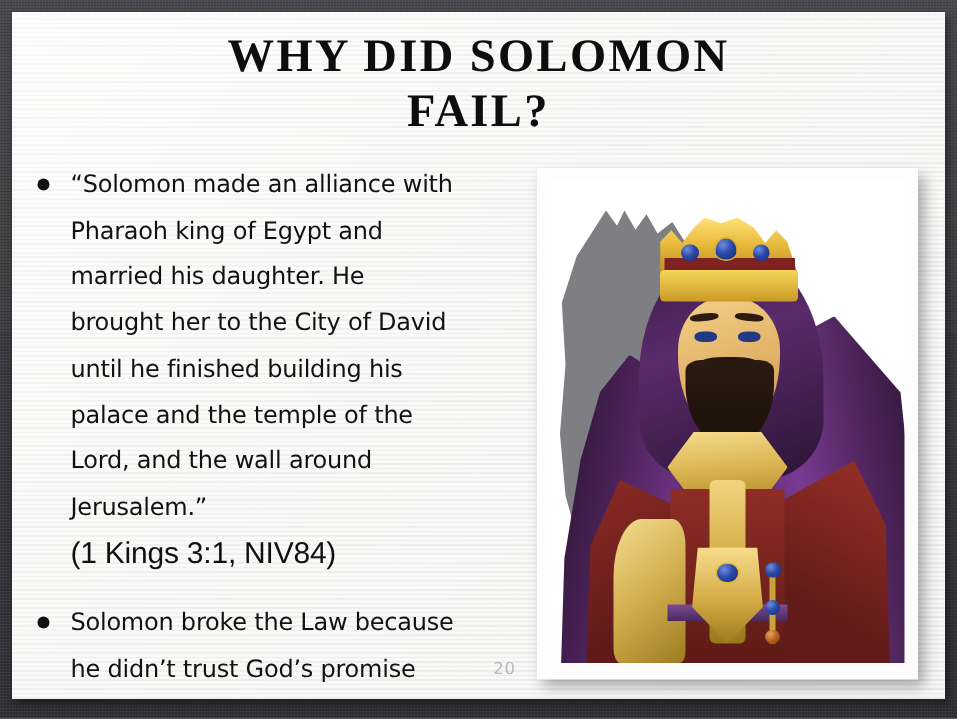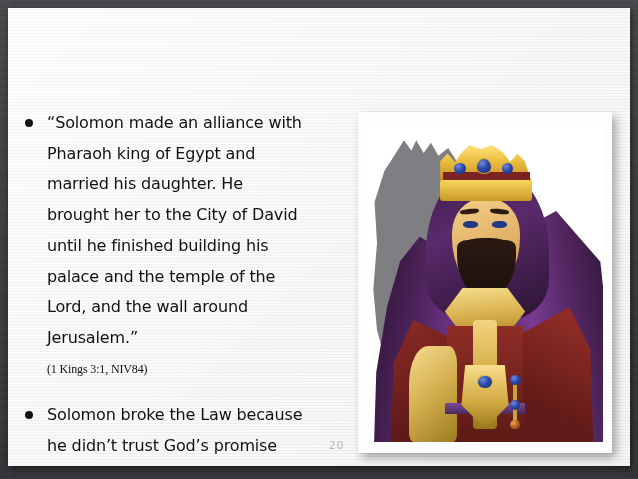--- a/index.html
+++ b/index.html
@@ -65,22 +65,22 @@
   }
   .bullet-text {
     font-family:"DejaVu Sans", sans-serif;
     font-size:16px;
     line-height:30.7px;
     color:#111;
     letter-spacing:-0.15px;
     white-space:pre-line;
   }
   .citation {
-    font-family:Liberation Serif, serif;
-    font-size:12px;
+    font-family:Liberation Sans, sans-serif;
+    font-size:20px;
     line-height:30.7px;
     color:#111;
     letter-spacing:-0.15px;
   }
 
   
   #photo-frame {
     position:absolute;
     left:350px; top:104px;
     width:254px; height:341px;
@@ -310,20 +310,22 @@
     color:#b9b9b9;
     letter-spacing:0.6px;
     text-align:right;
   }
 </style>
 </head>
 <body>
 
 <div id="slide">
 
+  <div id="title">WHY DID SOLOMON
+FAIL?</div>
 
   <div id="body-col">
 
     <div class="bullet-item">
       <span class="bullet-dot"></span>
       <div class="bullet-text">“Solomon made an alliance with
 Pharaoh king of Egypt and
 married his daughter. He
 brought her to the City of David
 until he finished building his

